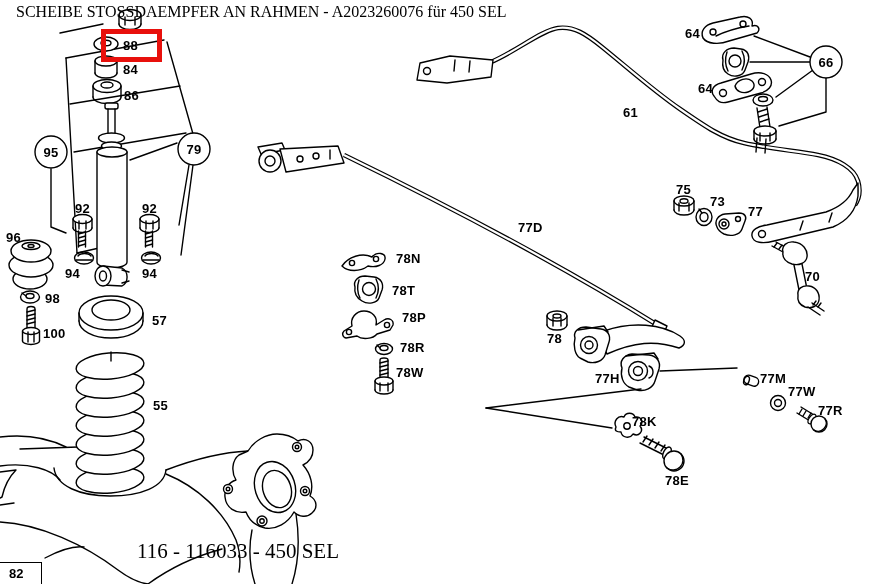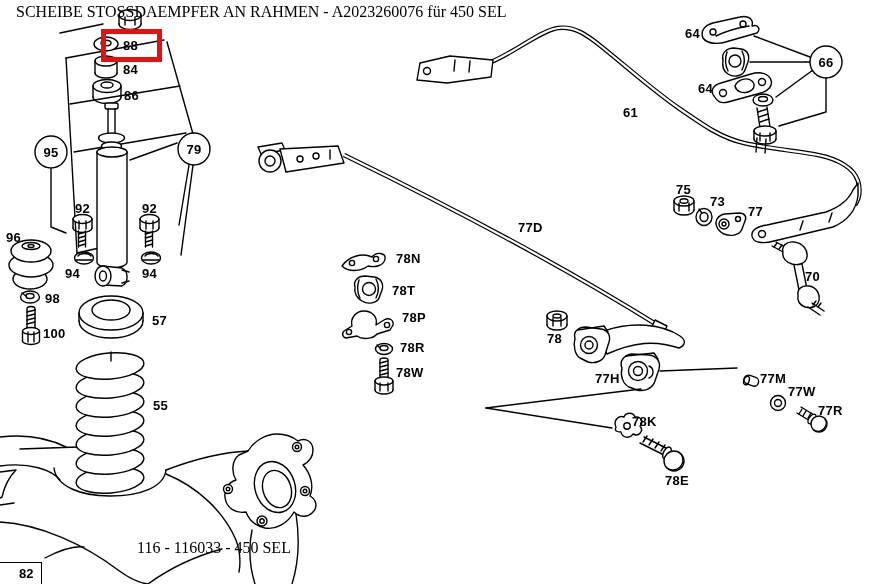--- a/index.html
+++ b/index.html
@@ -8,24 +8,24 @@
   svg{position:absolute;left:0;top:0;z-index:1;}
   svg path,svg line,svg ellipse,svg circle,svg rect{
       stroke:#000;stroke-width:1.4;fill:none;stroke-linecap:round;stroke-linejoin:round;}
   .w{fill:#fff;}
   .tb{stroke-width:4.6;stroke-linecap:butt;}
   .tw{stroke:#fff;stroke-width:2.2;stroke-linecap:butt;}
   .lbl{font:bold 13px "Liberation Sans",sans-serif;fill:#000;stroke:none;letter-spacing:.3px;}
   .title{position:absolute;left:16px;top:3px;z-index:2;white-space:nowrap;color:#000;
          font-family:"Liberation Serif",serif;font-size:16px;}
   .footer-caption{position:absolute;left:137px;top:539px;z-index:2;white-space:nowrap;color:#000;
-         font-family:"Liberation Serif",serif;font-size:16px;}
+         font-family:"Liberation Serif",serif;font-size:21px;}
   .corner-box{position:absolute;left:-5px;top:562px;width:47px;height:27px;z-index:2;
          border:1.6px solid #000;box-sizing:border-box;background:transparent;}
-  .corner-box span{position:absolute;left:23px;top:3px;font:bold 13px "Liberation Sans",sans-serif;color:#000;}
+  .corner-box span{position:absolute;left:13px;top:3px;font:bold 13px "Liberation Sans",sans-serif;color:#000;}
   .hl{position:absolute;left:101px;top:29px;width:61px;height:33px;z-index:4;
       border:5px solid #e8100c;box-sizing:border-box;}
 </style>
 </head>
 <body>
 
 <div class="canvas">
 
 <svg id="art" width="876" height="584" viewBox="0 0 876 584">
 

